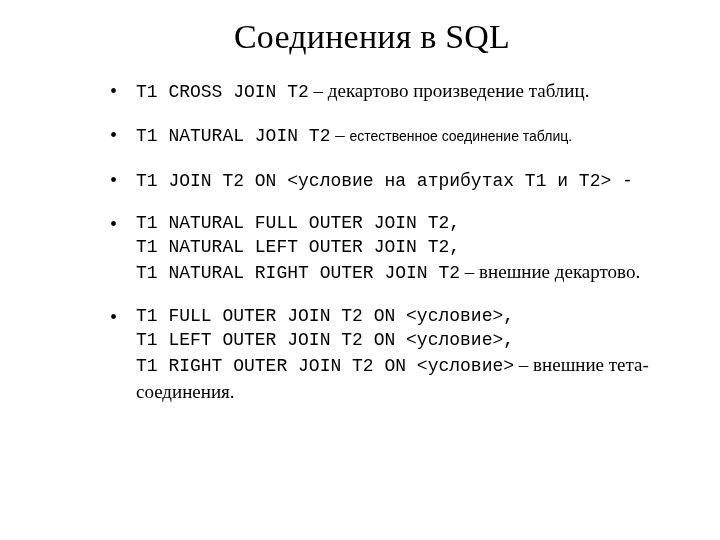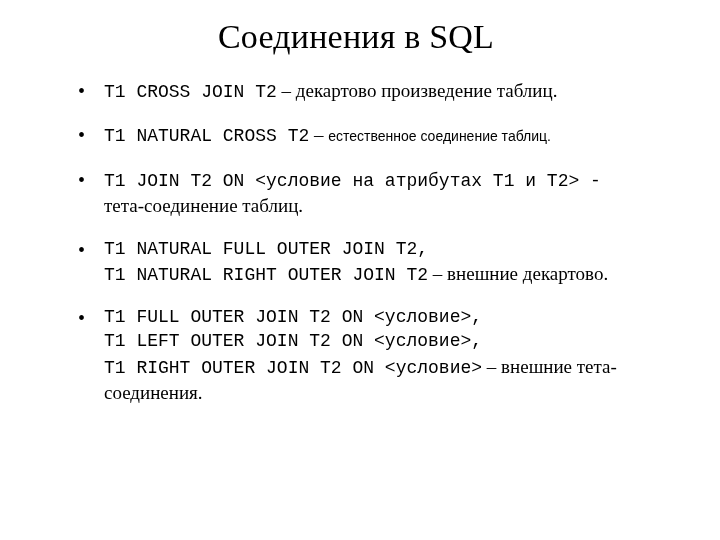--- a/index.html
+++ b/index.html
@@ -8,21 +8,21 @@
     width: 720px;
     height: 540px;
     background: #fff;
     color: #000;
     font-family: "Times New Roman", Times, serif;
   }
   .slide {
     box-sizing: border-box;
     width: 720px;
     height: 540px;
-    padding: 18px 40px 20px 32px;
+    padding: 18px 40px 20px 64px;
   }
   h1.title {
     font-size: 34px;
     font-weight: 400;
     text-align: center;
     margin: 0 0 22px 0;
     letter-spacing: 0.2px;
   }
   ul.items {
     list-style: none;
@@ -59,29 +59,30 @@
 
   <h1 class="title">Соединения в SQL</h1>
 
   <ul class="items">
 
     <li>
       <span class="code">T1 CROSS JOIN T2</span><span class="inline-text"> – </span><span class="inline-text">декартово произведение таблиц.</span>
     </li>
 
     <li>
-      <span class="code">T1 NATURAL CROSS T2</span><span class="inline-text"> – </span><span class="sans">естественное соединение таблиц.</span>
+      <span class="code">T1 NATURAL JOIN T2</span><span class="inline-text"> – </span><span class="sans">естественное соединение таблиц.</span>
     </li>
 
     <li>
-      <span class="code">T1 JOIN T2 ON &lt;условие на атрибутах T1 и T2&gt;</span><span class="code"> - </span><span class="line inline-text">тета-соединение таблиц.</span>
+      <span class="code">T1 JOIN T2 ON &lt;условие на атрибутах T1 и T2&gt;</span><span class="code"> - </span>
     </li>
 
     <li>
       <span class="line code">T1 NATURAL FULL OUTER JOIN T2,</span>
+      <span class="line code">T1 NATURAL LEFT OUTER JOIN T2,</span>
       <span class="code">T1 NATURAL RIGHT OUTER JOIN T2</span><span class="inline-text"> – </span><span class="inline-text">внешние декартово.</span>
     </li>
 
     <li>
       <span class="line code">T1 FULL  OUTER JOIN T2 ON &lt;условие&gt;,</span>
       <span class="line code">T1 LEFT  OUTER JOIN T2 ON &lt;условие&gt;,</span>
       <span class="code">T1 RIGHT OUTER JOIN T2 ON &lt;условие&gt;</span><span class="inline-text"> – </span><span class="inline-text">внешние тета-соединения.</span>
     </li>
 
 

